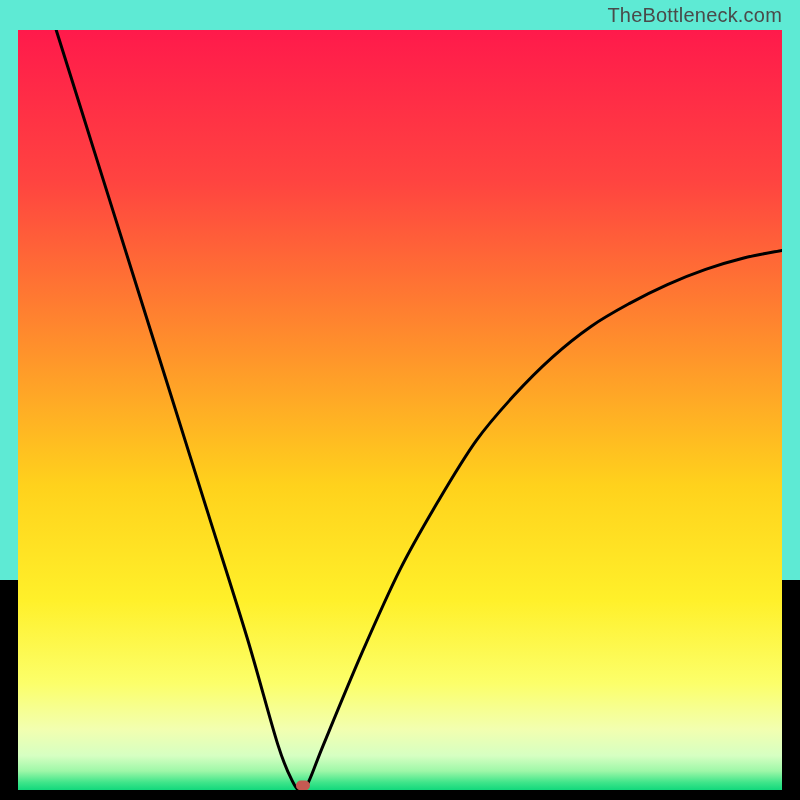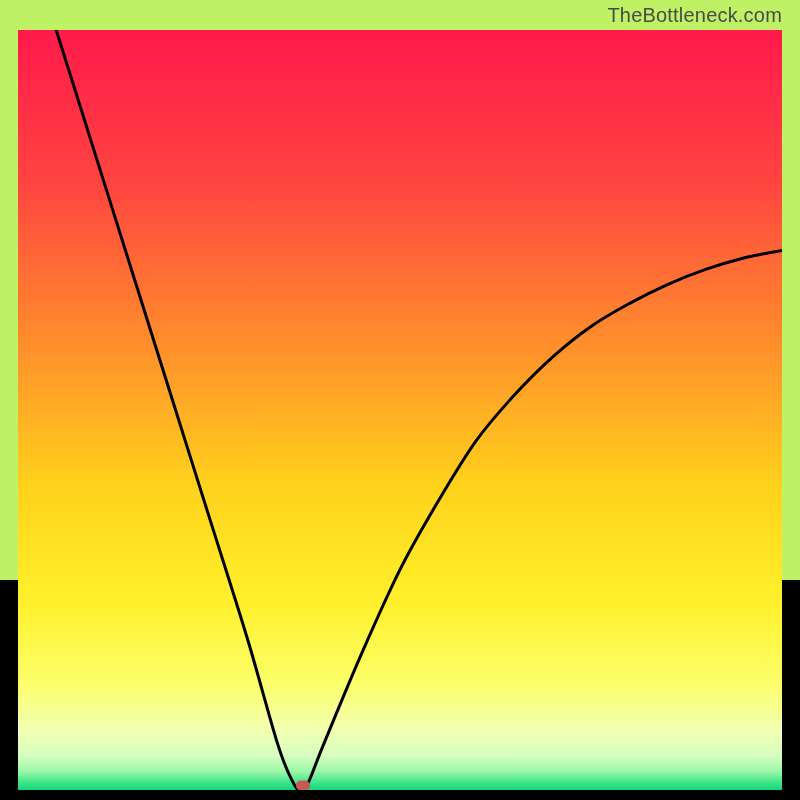--- a/index.html
+++ b/index.html
@@ -1,21 +1,21 @@
 <!DOCTYPE html>
 <html><head>
 <meta charset="utf-8">
 <style>
   * { margin: 0; padding: 0; box-sizing: border-box; }
   html, body { width: 800px; height: 800px; overflow: hidden; background: #000; }
   .wrapper {
     position: relative;
     width: 800px;
     height: 580px;
-    background: #bef264;
+    background: #5eead4;
   }
   .attribution {
     position: absolute;
     top: 4px;
     right: 18px;
     font-family: Arial, Helvetica, sans-serif;
     font-size: 20px;
     font-weight: 500;
     color: #4a4a4a;
     letter-spacing: 0.2px;

